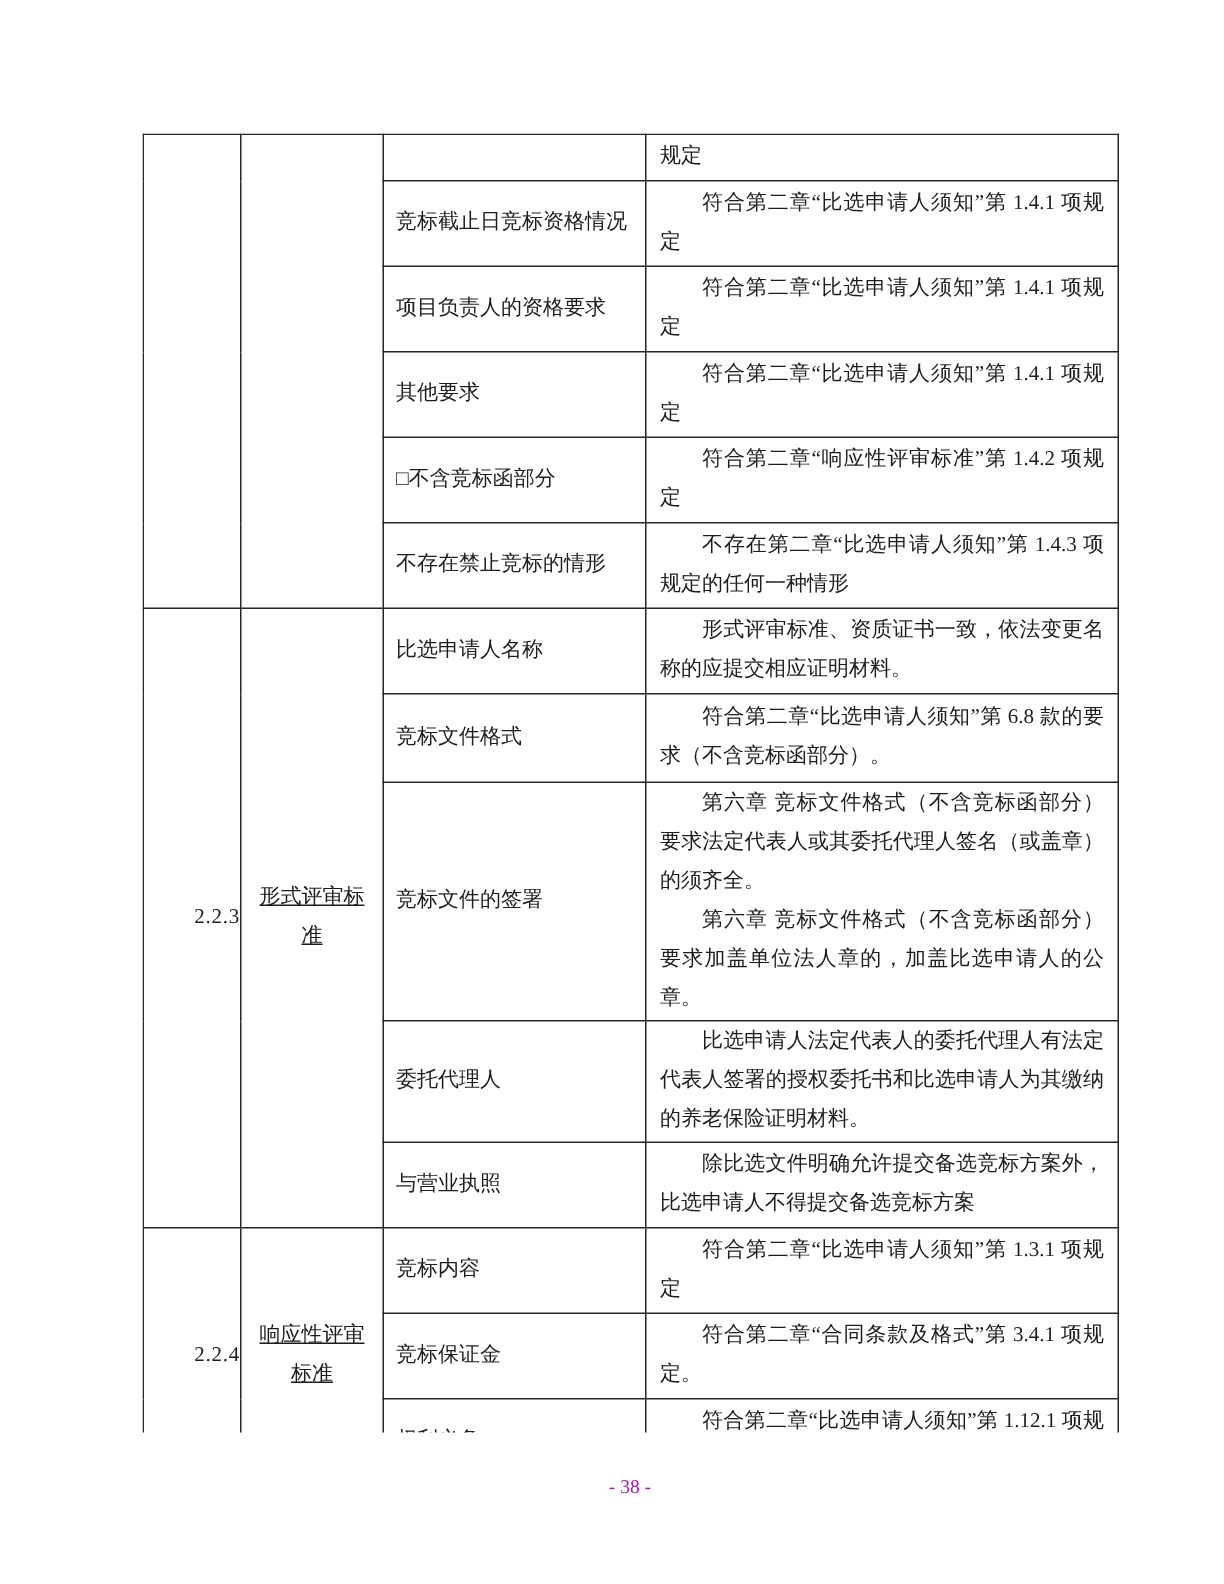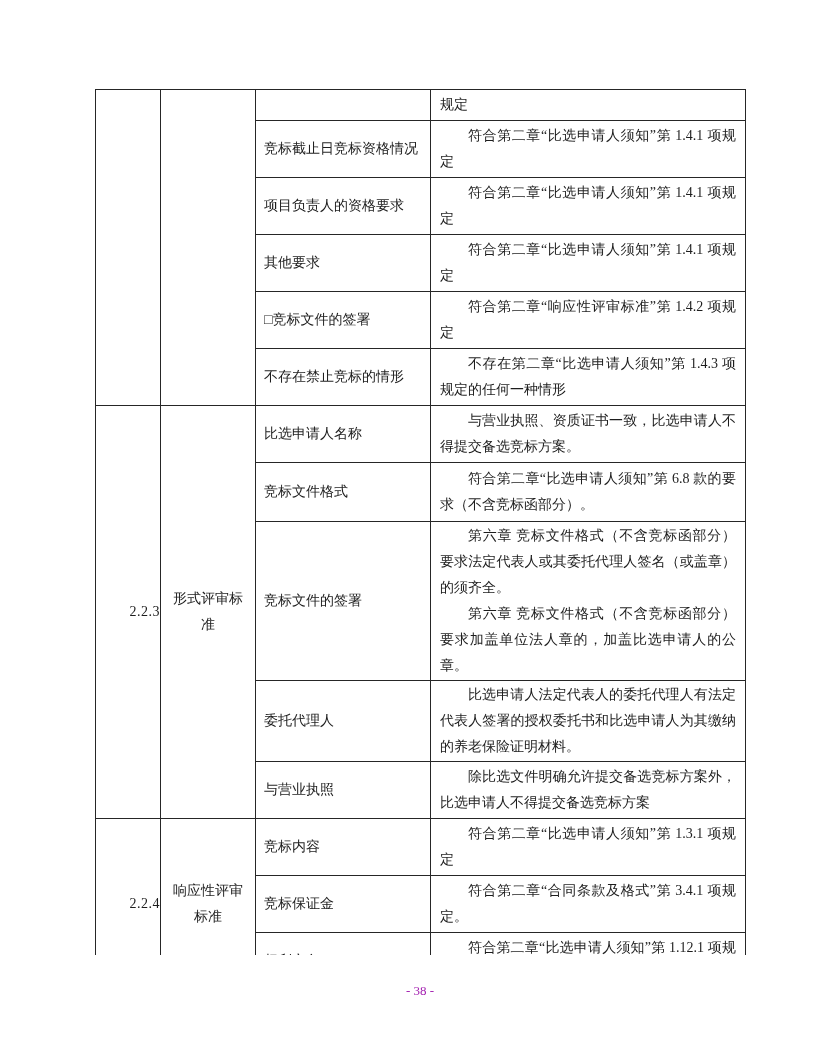--- a/index.html
+++ b/index.html
@@ -38,20 +38,21 @@
     line-height: 26px;
     overflow: hidden;
   }
   td.c-id {
     text-align: right;
     letter-spacing: 0.5px;
   }
   td.c-name {
     text-align: center;
     padding: 0 9px;
+    text-decoration: underline;
   }
   td.c-crit {
     text-align: left;
     padding: 15px 8px;
   }
   td.c-req {
     text-align: justify;
     padding: 1px 9px;
   }
   td.section-last,
@@ -102,37 +103,37 @@
               <div class="para">符合第二章“比选申请人须知”第 1.4.1 项规定</div>
             </td>
           </tr>
           <tr style="height: 54px;">
             <td class="c-crit">其他要求</td>
             <td class="c-req">
               <div class="para">符合第二章“比选申请人须知”第 1.4.1 项规定</div>
             </td>
           </tr>
           <tr style="height: 53px;">
-            <td class="c-crit">□竞标文件的签署</td>
+            <td class="c-crit">□不含竞标函部分</td>
             <td class="c-req">
               <div class="para">符合第二章“响应性评审标准”第 1.4.2 项规定</div>
             </td>
           </tr>
           <tr style="height: 54px;">
             <td class="c-crit">不存在禁止竞标的情形</td>
             <td class="c-req">
               <div class="para">不存在第二章“比选申请人须知”第 1.4.3 项规定的任何一种情形</div>
             </td>
           </tr>
           <tr style="height: 54px;">
             <td class="c-id" rowspan="5">2.2.3</td>
             <td class="c-name" rowspan="5">形式评审标准</td>
             <td class="c-crit">比选申请人名称</td>
             <td class="c-req">
-              <div class="para">与营业执照、资质证书一致，比选申请人不得提交备选竞标方案。</div>
+              <div class="para">形式评审标准、资质证书一致，依法变更名称的应提交相应证明材料。</div>
             </td>
           </tr>
           <tr style="height: 59px;">
             <td class="c-crit">竞标文件格式</td>
             <td class="c-req">
               <div class="para">符合第二章“比选申请人须知”第 6.8 款的要求（不含竞标函部分）。</div>
             </td>
           </tr>
           <tr style="height: 158px;">
             <td class="c-crit">竞标文件的签署</td>

